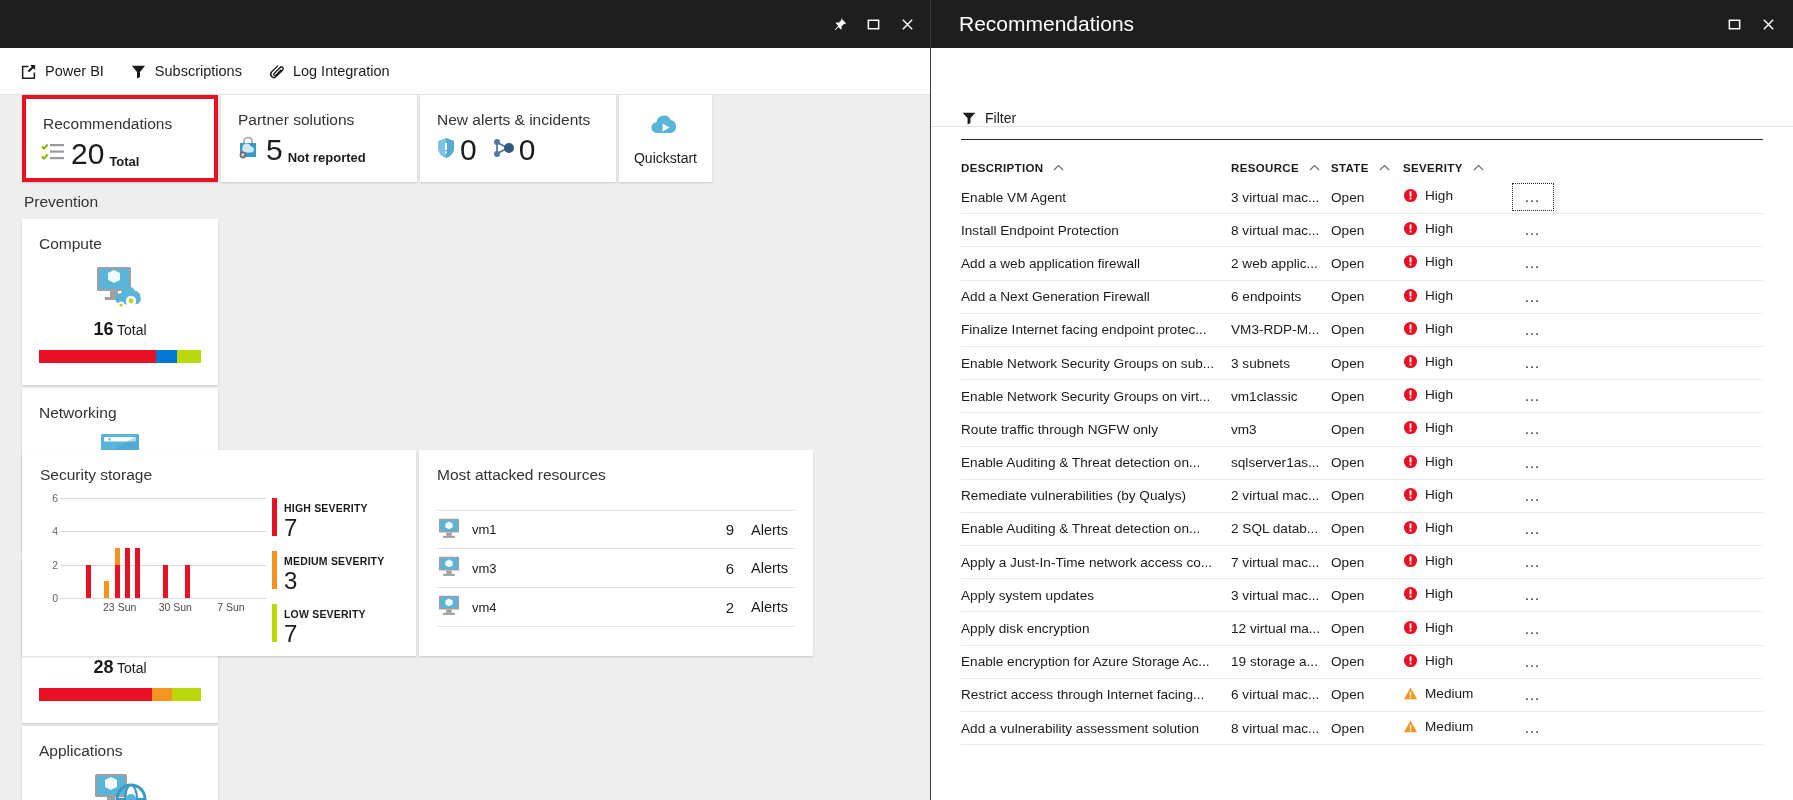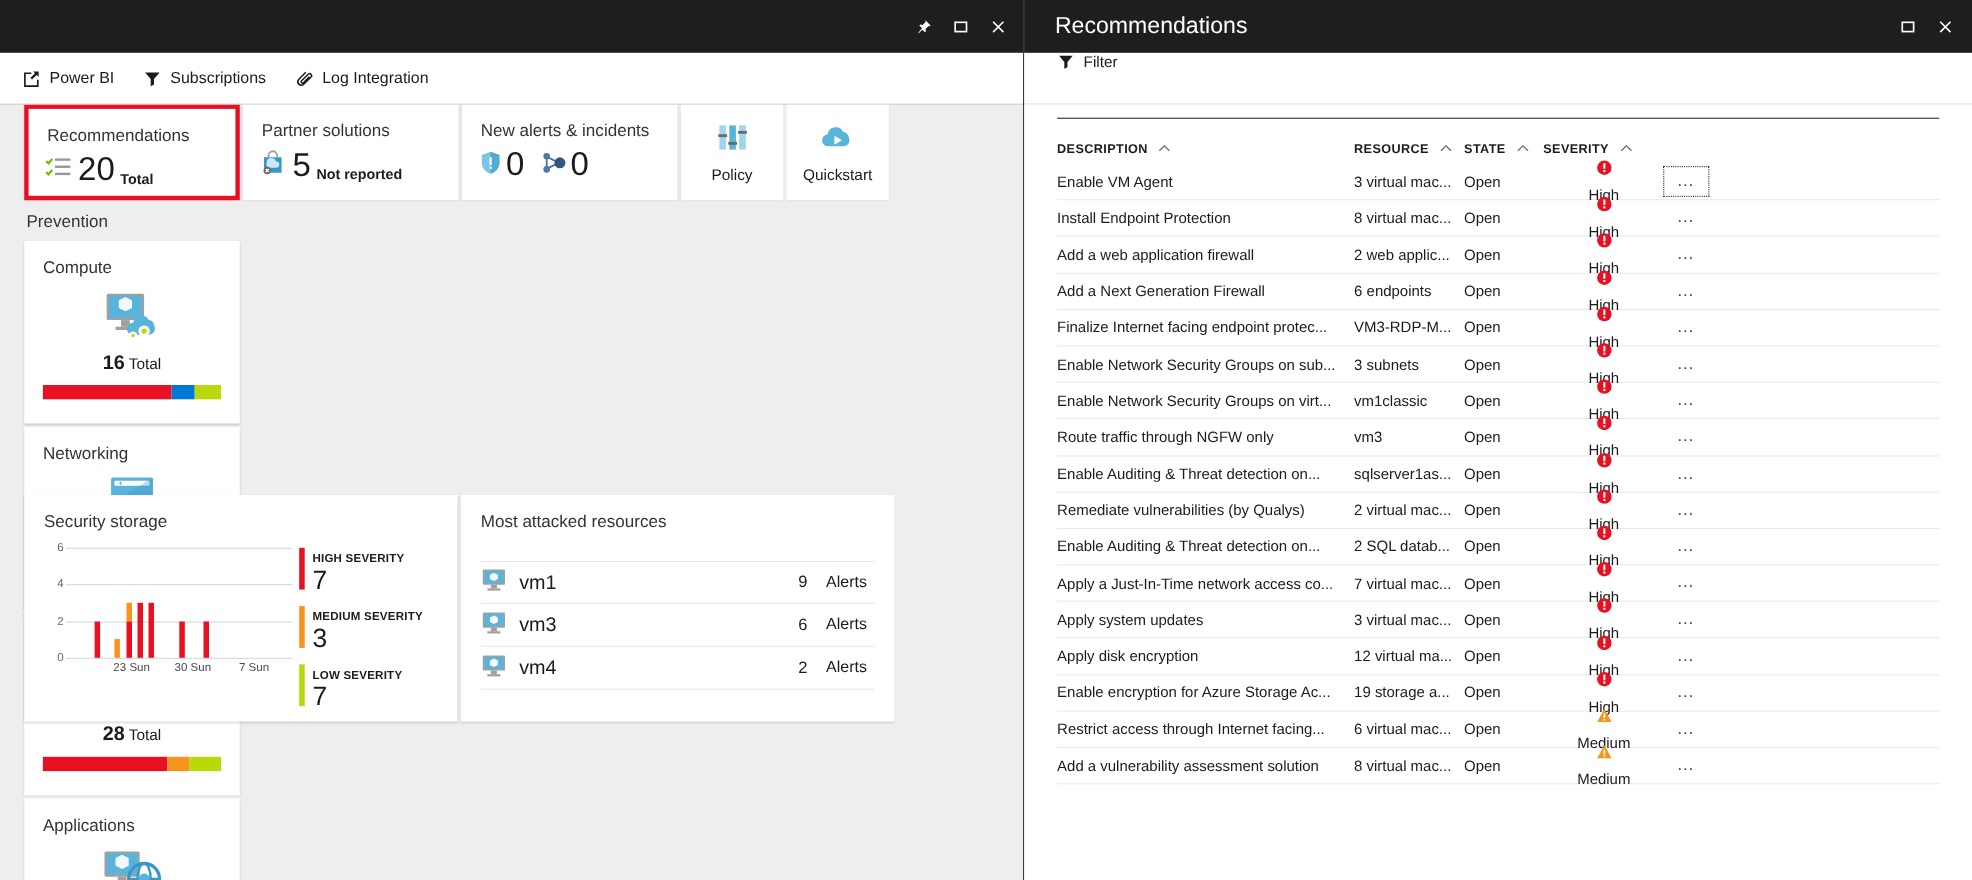--- a/index.html
+++ b/index.html
@@ -71,44 +71,44 @@
 
   .legend { width: 130px; padding: 48px 0 0 4px; }
   .leg { display: flex; gap: 7px; margin-bottom: 11px; }
   .leg .swatch { width: 5px; height: 38px; flex: none; }
   .leg .lt { font-size: 10.5px; font-weight: 700; color: #1b1b1b; letter-spacing: .2px; line-height: 13px; }
   .leg .lv { font-size: 24px; font-weight: 300; color: #1b1b1b; line-height: 24px; }
 
   .res-list { padding: 0 18px; }
   .res-row { display: flex; align-items: center; height: 39px; border-bottom: 1px solid #e6e6e6; gap: 11px; }
   .res-row:first-child { border-top: 1px solid #e6e6e6; }
-  .res-name { font-size: 18px; color: #1b1b1b; flex: 1; }
+  .res-name { font-size: 13px; color: #1b1b1b; flex: 1; }
   .res-cnt { font-size: 15px; color: #1b1b1b; margin-right: 6px; }
   .res-unit { font-size: 14.5px; color: #1b1b1b; width: 44px; }
 
   
   .right-blade { width: 863px; height: 800px; background: #ffffff; display: flex; flex-direction: column; border-left: 1px solid #3a3a3a; }
   .r-title { height: 48px; background: #1e1e1e; display: flex; align-items: center; padding: 0 8px 0 28px; flex: none; }
   .r-title h1 { font-size: 21px; font-weight: 400; color: #ffffff; flex: 1; }
-  .r-cmd { height: 47px; border-bottom: 1px solid #e0e0e0; display: flex; align-items: flex-start; padding-left: 30px; flex: none; }
+  .r-cmd { height: 47px; border-bottom: 1px solid #e0e0e0; display: flex; align-items: flex-end; padding-left: 30px; flex: none; margin-top: 32px; }
   .r-cmd .cmd { font-size: 14px; }
 
   .tbl { flex: 1; overflow: hidden; padding: 0 30px 0 30px; }
   .thead { display: flex; align-items: flex-end; height: 42px; border-top: 1px solid #2b2b2b; margin-top: 12px; padding-bottom: 7px; }
   .th { font-size: 11.5px; font-weight: 700; color: #1b1b1b; letter-spacing: .35px; display: flex; align-items: center; gap: 10px; }
   .c-desc { width: 270px; }
   .c-res  { width: 100px; }
   .c-state{ width: 72px; }
   .c-sev  { width: 110px; }
   .c-act  { width: 40px; }
   .caret { opacity: .75; }
 
   .trow { display: flex; align-items: center; height: 33.2px; border-bottom: 1px solid #eaeaea; cursor: pointer; }
   .td { font-size: 13.6px; color: #1b1b1b; white-space: nowrap; overflow: hidden; text-overflow: ellipsis; }
-  .td.sev { display: flex; align-items: center; gap: 7px; flex-direction: column; }
+  .td.sev { display: flex; align-items: flex-start; gap: 7px; }
   .ell { font-size: 16px; letter-spacing: 2px; color: #444; text-align: center; line-height: 14px; }
   .ell.focus { outline: 1px dotted #2b2b2b; padding: 6px 2px; }
 </style>
 </head>
 <body>
 
 <div class="app">
 
   <div class="left-blade">
 
@@ -217,33 +217,20 @@
                     <circle cx="18" cy="12" r="5" fill="#31597f"></circle>
                     <circle cx="6" cy="6" r="3" fill="#4a7aab"></circle>
                     <circle cx="6" cy="18" r="3" fill="#4a7aab"></circle>
                   </svg>
               </span>
               <span class="num">0</span>
             </span>
           </div>
         </div>
 
-        <div class="tile t-policy">
-          <span>
-            <svg width="34" height="30" viewBox="0 0 34 30">
-                <rect x="5" y="3" width="6" height="22" fill="#9fd5ee"></rect>
-                <rect x="14" y="3" width="6" height="22" fill="#59b4d9"></rect>
-                <rect x="23" y="3" width="6" height="22" fill="#9fd5ee"></rect>
-                <rect x="4" y="11" width="8" height="2.6" fill="#6b6b6b"></rect>
-                <rect x="13" y="18" width="8" height="2.6" fill="#6b6b6b"></rect>
-                <rect x="22" y="8" width="8" height="2.6" fill="#6b6b6b"></rect>
-              </svg>
-          </span>
-          <span class="sq-label">Policy</span>
-        </div>
 
         <div class="tile t-quick">
           <span>
             <svg width="36" height="30" viewBox="0 0 36 30">
                 <path d="M9 22a5.4 5.4 0 01-.5-10.8A7.4 7.4 0 0122.6 9a5.6 5.6 0 015.2 5.6A5.4 5.4 0 0122.8 22z" fill="#59b4d9"></path>
                 <path d="M14.5 12.5l7 4-7 4z" fill="#fff"></path>
               </svg>
           </span>
           <span class="sq-label">Quickstart</span>
         </div>

